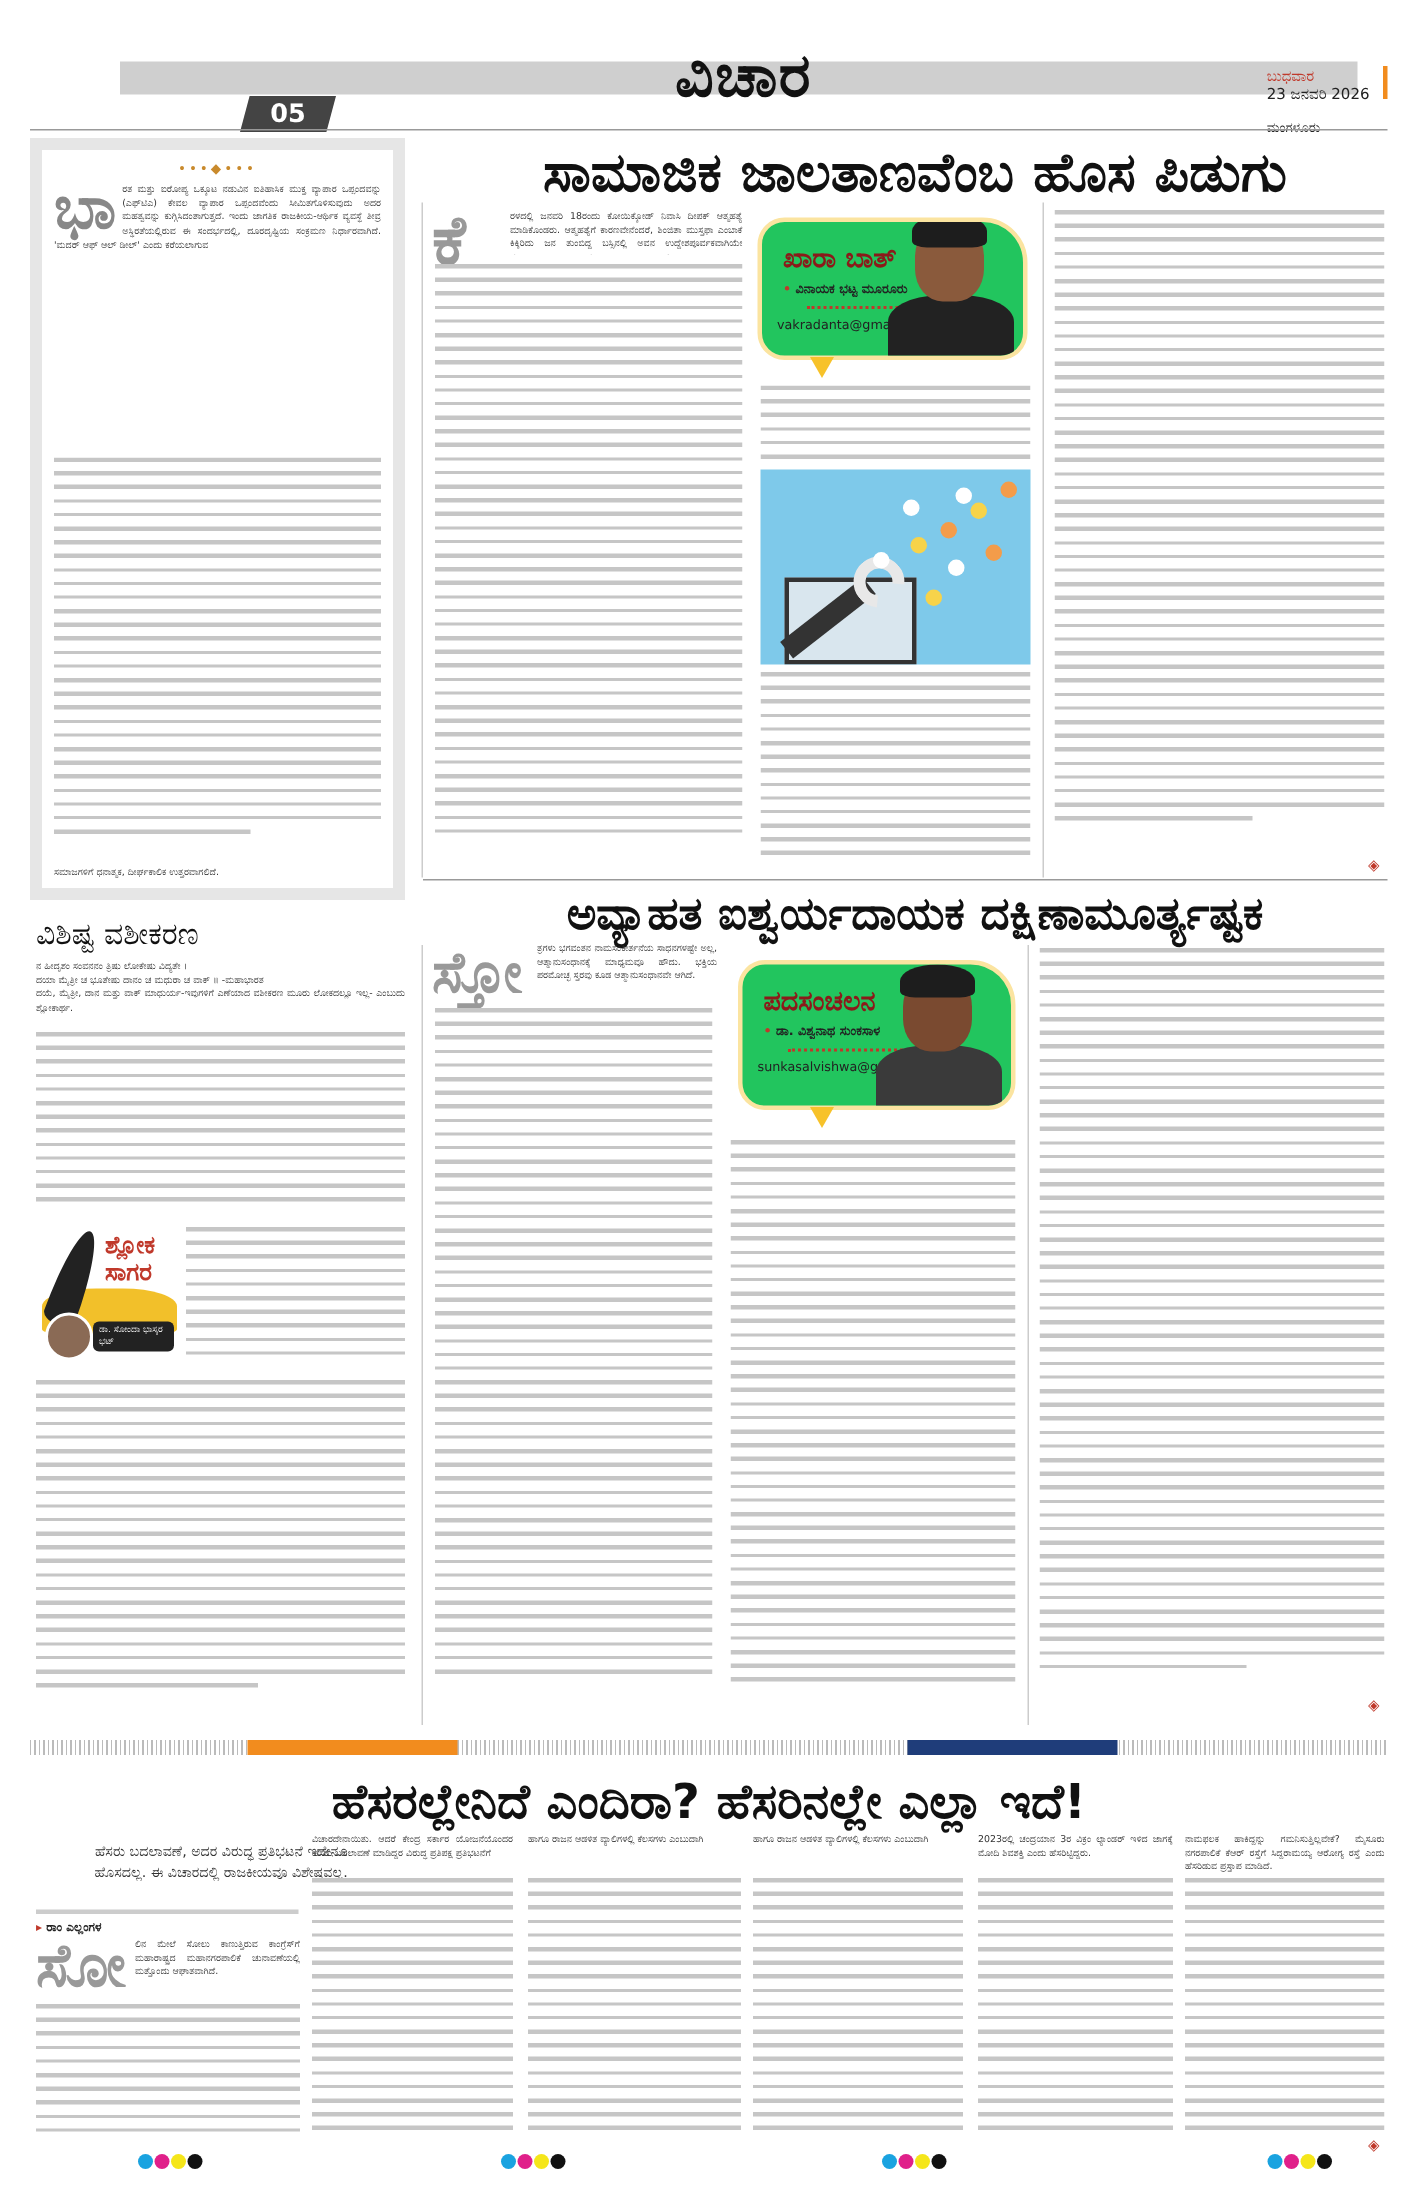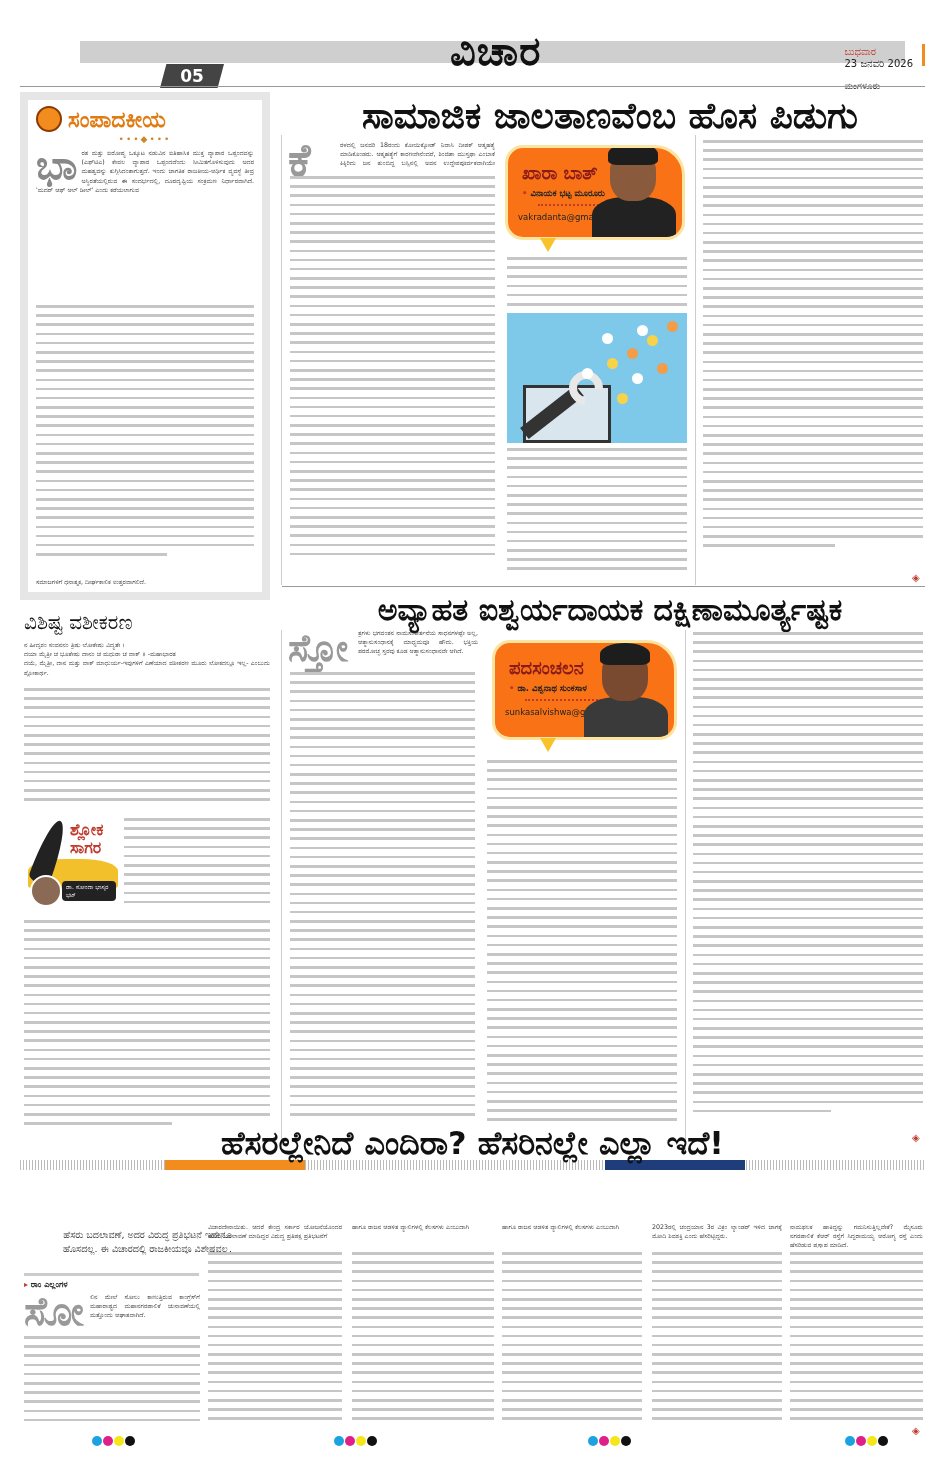--- a/index.html
+++ b/index.html
@@ -35,21 +35,21 @@
   
   .fill { position: absolute; overflow: hidden; }
   .fill i { display: block; height: 2.6px; background: #c6c6c6; margin-bottom: 6.6px; }
   .fill i.short { width: 60%; }
   .vsep { position: absolute; width: 1px; background: #ccc; }
 
   
   .h1 { position: absolute; left: 290px; top: 95px; width: 640px; text-align: center; font-size: 36px; font-weight: bold; color: #111; white-space: nowrap; }
   .col-drop { position: absolute; font-size: 46px; color: #999; font-weight: bold; }
 
-  .author-card { position: absolute; background: #f97316; border-radius: 18px 30px 18px 18px; border: 3px solid #fbe4a0; overflow: hidden; }
+  .author-card { position: absolute; background: #22c55e; border-radius: 18px 30px 18px 18px; border: 3px solid #fbe4a0; overflow: hidden; }
   .author-card .label { position: absolute; left: 14px; top: 14px; font-size: 18px; font-weight: bold; color: #8b1a1a; }
   .author-card .by { position: absolute; left: 14px; top: 40px; font-size: 8.5px; font-weight: bold; color: #222; }
   .author-card .by::before { content: "• "; color: #c0392b; }
   .author-card .dots { position: absolute; left: 30px; top: 56px; width: 100px; border-top: 2px dotted #c0392b; }
   .author-card .email { position: absolute; left: 10px; top: 64px; font-size: 8.5px; color: #222; }
   .author-card .photo { position: absolute; right: 6px; bottom: 0; width: 86px; height: 96px; }
   .photo .head { position: absolute; left: 20px; top: 6px; width: 46px; height: 54px; border-radius: 45% 45% 40% 40%; background: #8a5a3c; }
   .photo .hair { position: absolute; left: 18px; top: 2px; width: 50px; height: 22px; border-radius: 50% 50% 20% 20%; background: #1d1d1d; }
   .photo .body { position: absolute; left: 2px; top: 56px; width: 84px; height: 44px; border-radius: 40% 40% 0 0; background: #222; }
   .card-tail { position: absolute; width: 0; height: 0; border-left: 8px solid transparent; border-right: 8px solid transparent; border-top: 14px solid #f7c22a; }
@@ -69,21 +69,21 @@
   .shloka-box .ttl { position: absolute; left: 46px; top: 6px; font-size: 16px; font-weight: bold; color: #c0392b; line-height: 18px; }
   .shloka-box .feather { position: absolute; left: 14px; top: 4px; width: 22px; height: 66px; background: #222; border-radius: 50% 50% 50% 50% / 90% 90% 10% 10%; transform: rotate(20deg); }
   .shloka-box .splash { position: absolute; left: 4px; top: 44px; width: 90px; height: 30px; background: #f2c02a; border-radius: 40% 40% 10% 10%; }
   .shloka-box .avatar { position: absolute; left: 6px; top: 60px; width: 32px; height: 32px; border-radius: 50%; background: #8a6a55; border: 2px solid #fff; }
   .shloka-box .name { position: absolute; left: 38px; top: 66px; background: #222; color: #fff; font-size: 6px; padding: 2px 4px; border-radius: 4px; line-height: 8px; }
 
   
   .band { position: absolute; left: 20px; top: 1160px; width: 905px; height: 10px; background: repeating-linear-gradient(90deg, #bbb 0 1px, #fff 1px 3px); }
   .band .b1 { position: absolute; left: 145px; width: 140px; height: 10px; background: #f28c1e; }
   .band .b2 { position: absolute; left: 585px; width: 140px; height: 10px; background: #1f3d7a; }
-  .h3 { position: absolute; left: 20px; top: 1124px; width: 905px; text-align: center; font-size: 32px; font-weight: bold; color: #111; white-space: nowrap; }
+  .h3 { position: absolute; left: 20px; top: 1182px; width: 905px; text-align: center; font-size: 32px; font-weight: bold; color: #111; white-space: nowrap; }
   .deck { position: absolute; left: 24px; top: 1228px; width: 175px; text-align: center; font-size: 9.5px; line-height: 14px; color: #333; margin-left: 36px; }
   .byline-box { position: absolute; left: 24px; top: 1273px; width: 175px; border-top: 3px solid #ccc; padding-top: 4px; font-size: 8px; font-weight: bold; }
   .byline-box::before { content: "▸ "; color: #c0392b; }
 
   .reg { position: absolute; top: 1436px; display: flex; gap: 1px; }
   .reg span { width: 10px; height: 10px; border-radius: 50%; display: inline-block; }
 </style>
 </head>
 <body>
 
@@ -95,24 +95,20 @@
     <span class="day">ಬುಧವಾರ</span><br>
     <span>23 ಜನವರಿ 2026</span>
     <span class="city">ಮಂಗಳೂರು</span>
   </div>
   <div class="mast-edge"></div>
 </header>
 <div class="rule-top"></div>
 
 <section class="editorial">
   <div class="ed-inner">
-    <div class="ed-head">
-      <span class="ed-logo"></span>
-      <span class="ed-title">ಸಂಪಾದಕೀಯ</span>
-    </div>
     <div class="ed-orn">•••◆•••</div>
     <div class="txt">
       <span class="dropcap">ಭಾ</span>
       <span>ರತ ಮತ್ತು ಐರೋಪ್ಯ ಒಕ್ಕೂಟ ನಡುವಿನ ಐತಿಹಾಸಿಕ ಮುಕ್ತ ವ್ಯಾಪಾರ ಒಪ್ಪಂದವನ್ನು (ಎಫ್‌ಟಿಎ) ಕೇವಲ ವ್ಯಾಪಾರ ಒಪ್ಪಂದವೆಂದು ಸೀಮಿತಗೊಳಿಸುವುದು ಅದರ ಮಹತ್ವವನ್ನು ಕುಗ್ಗಿಸಿದಂತಾಗುತ್ತದೆ. ಇಂದು ಜಾಗತಿಕ ರಾಜಕೀಯ-ಆರ್ಥಿಕ ವ್ಯವಸ್ಥೆ ತೀವ್ರ ಅಸ್ಥಿರತೆಯಲ್ಲಿರುವ ಈ ಸಂದರ್ಭದಲ್ಲಿ, ದೂರದೃಷ್ಟಿಯ ಸಂಕ್ರಮಣ ನಿರ್ಧಾರವಾಗಿದೆ. 'ಮದರ್ ಆಫ್ ಆಲ್ ಡೀಲ್' ಎಂದು ಕರೆಯಲಾಗುವ</span>
     </div>
     <div class="fill" style="left:8px; top:205px; width:218px; height:265px;">
       <i></i>
         <i></i>
         <i></i>
         <i></i>

